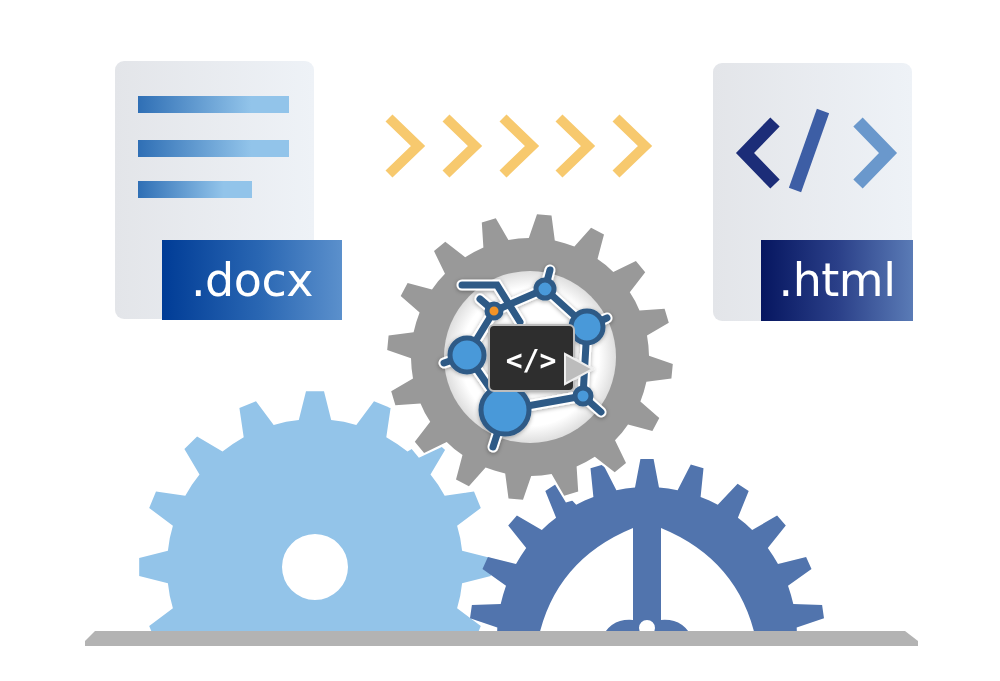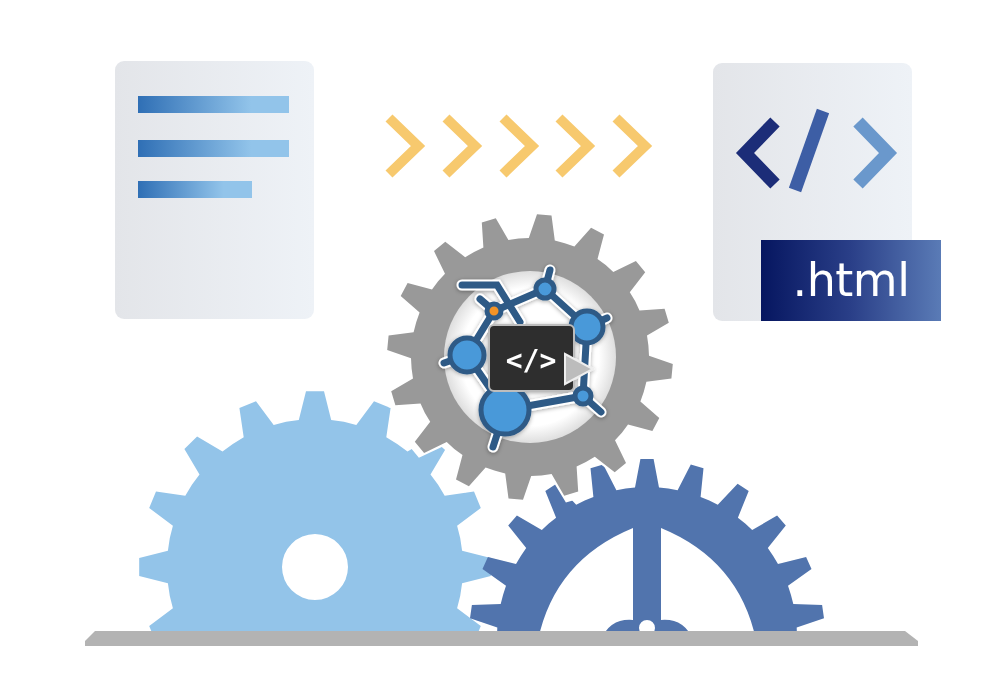--- a/index.html
+++ b/index.html
@@ -4,21 +4,21 @@
 <style>
   html, body { margin: 0; padding: 0; background: #ffffff; }
   body { width: 1000px; height: 681px; position: relative; overflow: hidden; font-family: "DejaVu Sans", sans-serif; }
   #scene { position: absolute; left: 0; top: 0; width: 1000px; height: 681px; }
   .file-label {
     position: absolute; color: #ffffff; font-family: "DejaVu Sans", sans-serif;
     font-weight: normal; font-size: 46px; line-height: 80px; text-align: center; letter-spacing: -0.5px;
   }
   #docx-label { left: 162px; top: 240px; width: 180px; height: 80px;
     background: linear-gradient(90deg, #003c96 0%, #2a67b3 55%, #5b90cc 100%); }
-  #html-label { left: 761px; top: 240px; width: 180px; height: 81px;
+  #html-label { left: 761px; top: 240px; width: 152px; height: 81px;
     background: linear-gradient(90deg, #061660 0%, #2a3f88 50%, #5a7bb6 100%); }
 </style>
 </head>
 <body>
 
 <div id="scene">
 <svg width="1000" height="681" viewBox="0 0 1000 681" xmlns="http://www.w3.org/2000/svg">
   <defs>
     <linearGradient id="paperGrad" x1="0" x2="1" y1="0" y2="0">
       <stop offset="0" stop-color="#e3e5e9"></stop>
@@ -122,14 +122,15 @@
       <rect x="489" y="325" width="85" height="66" rx="5" fill="#2d2d2d" stroke="#bdbdbd" stroke-width="2"></rect>
       <text x="531" y="370" text-anchor="middle" fill="#ffffff" font-family="DejaVu Sans Mono, monospace" font-weight="bold" font-size="28">&lt;/&gt;</text>
       <polygon points="565,354 593,369 565,384" fill="#bcbcbc" stroke="#eeeeee" stroke-width="2"></polygon>
     </g>
   </g>
 
   <path d="M95,631 L905,631 L918,641 L918,646 L85,646 L85,641 Z" fill="#b3b3b3"></path>
   <rect x="0" y="646" width="1000" height="35" fill="#ffffff"></rect>
 </svg>
 
+<div id="docx-label" class="file-label">.docx</div>
 <div id="html-label" class="file-label">.html</div>
 </div>
 
 </body></html>

